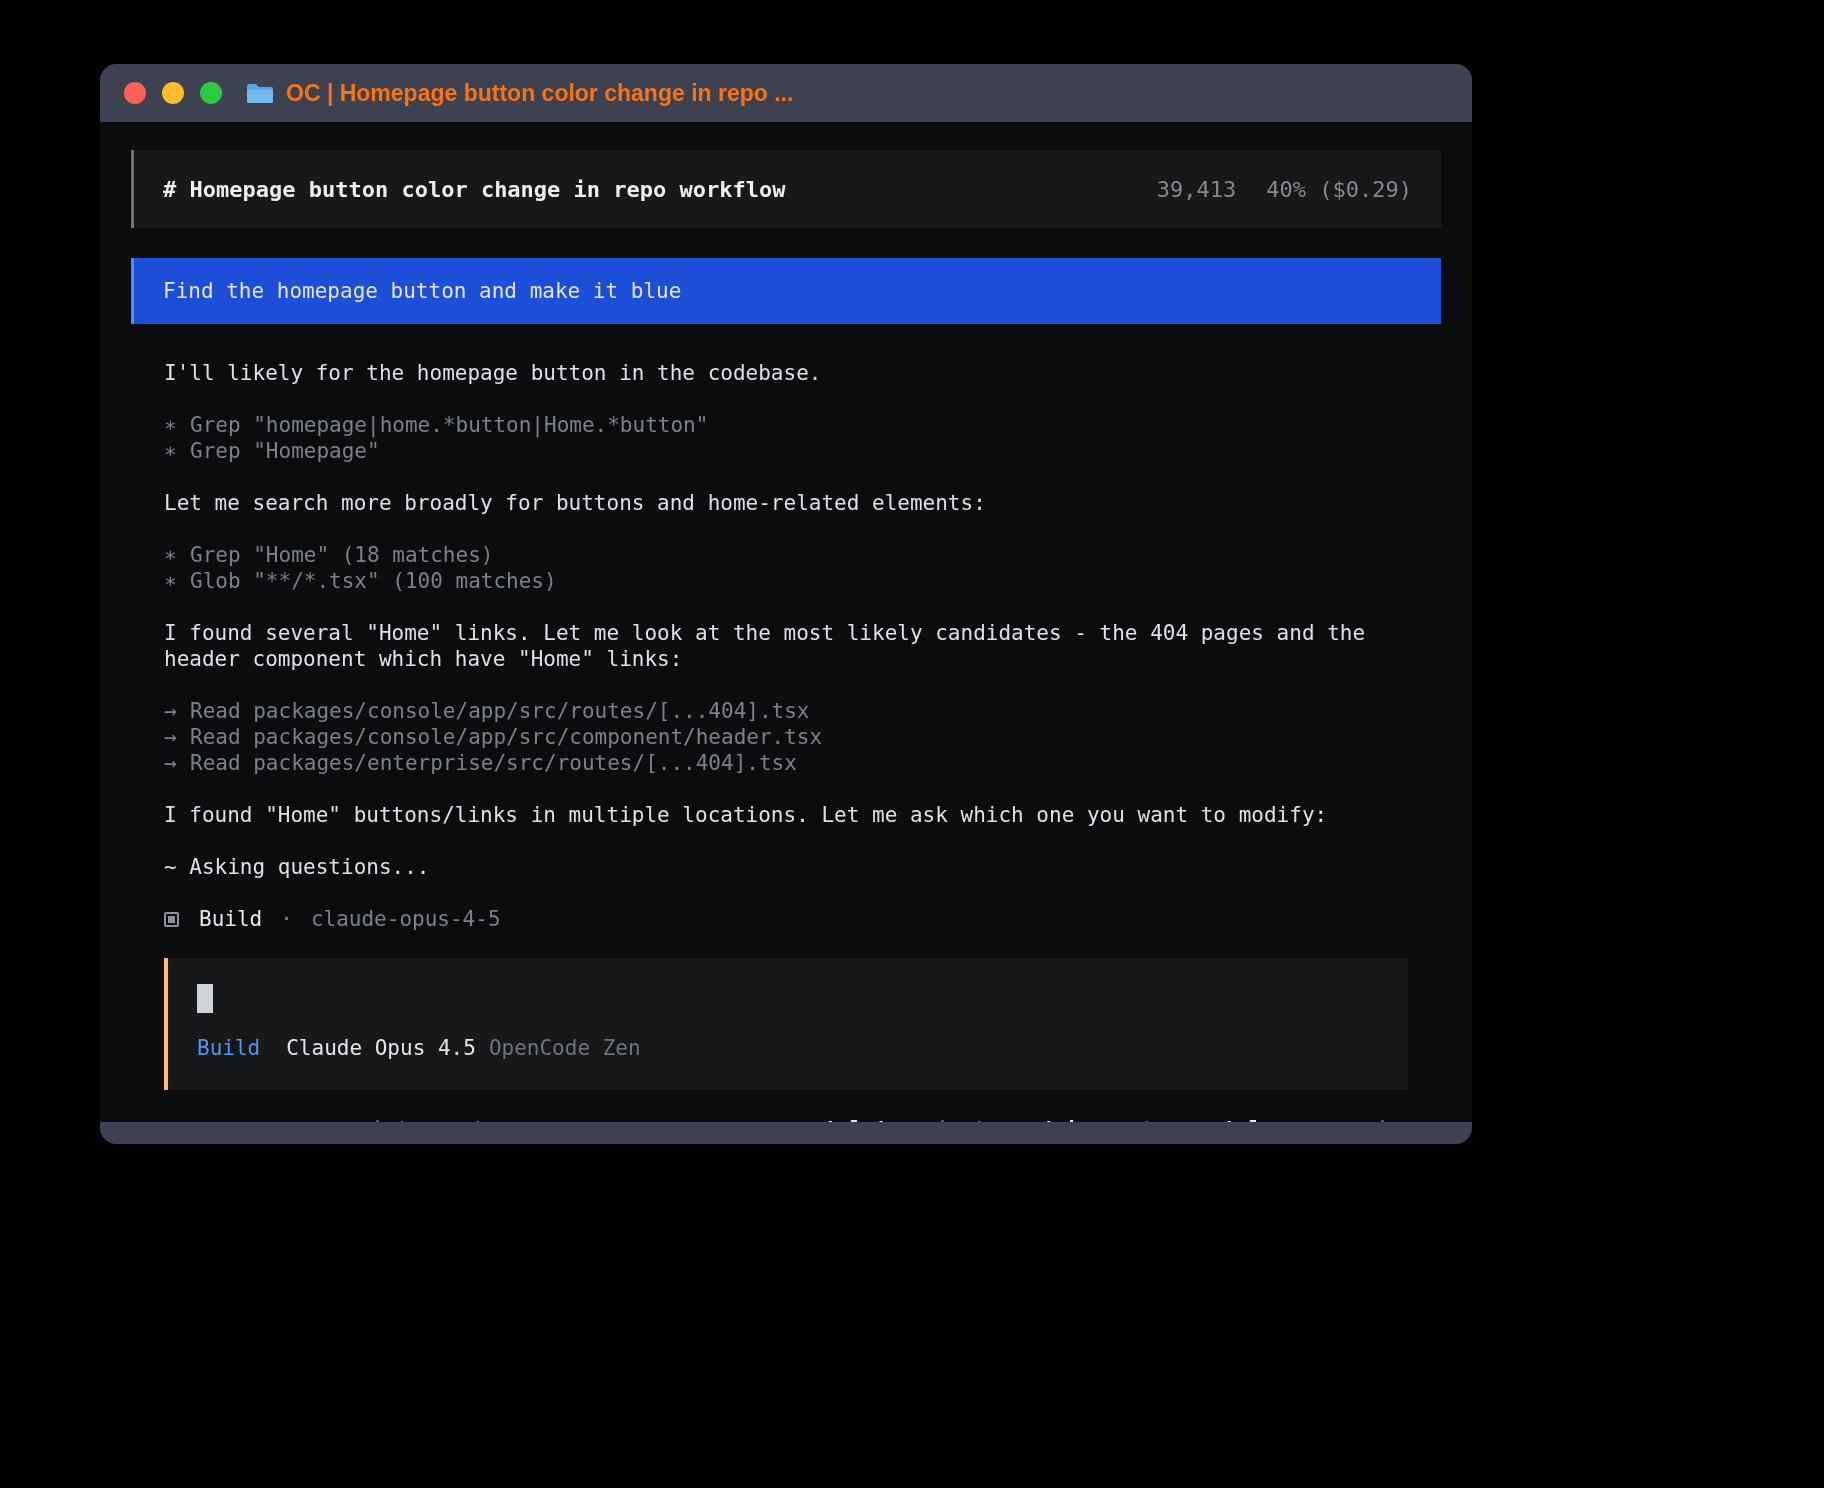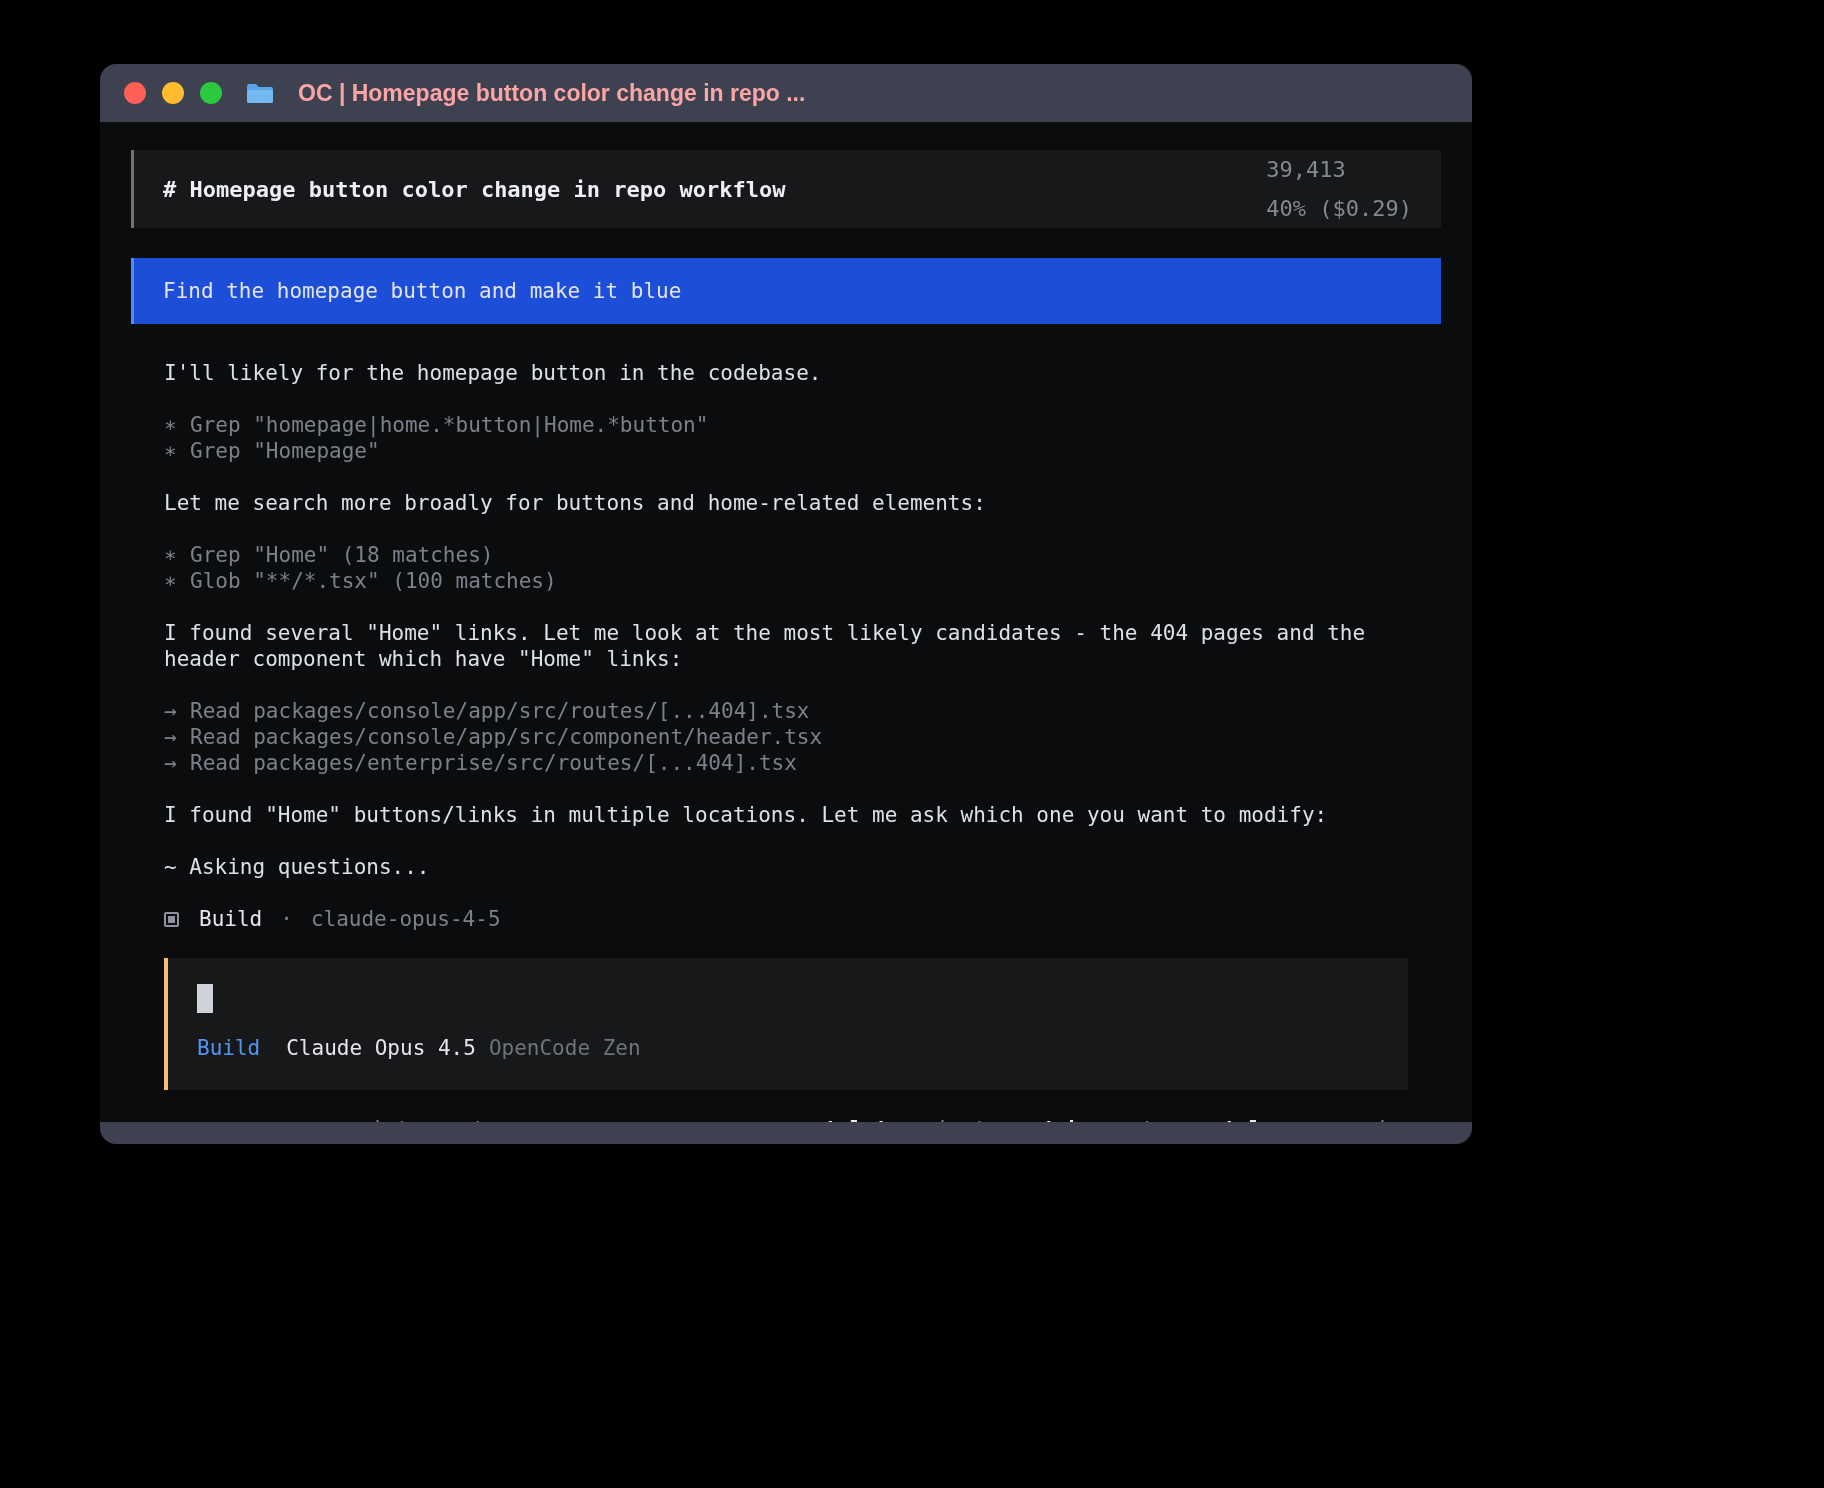--- a/index.html
+++ b/index.html
@@ -16,35 +16,35 @@
   .titlebar {
     height: 58px; background: #3e4150;
     display: flex; align-items: center; padding: 0 24px;
   }
   .lights { display: flex; gap: 16px; }
   .light { width: 22px; height: 22px; border-radius: 50%; }
   .light.close { background: #ff5f57; }
   .light.min   { background: #febc2e; }
   .light.zoom  { background: #2bc840; }
   .tb-title {
-    margin-left: 24px; display: flex; align-items: center; gap: 24px;
-    color: #fca5a5; font: 700 23px "Liberation Sans", sans-serif;
+    margin-left: 24px; display: flex; align-items: center; gap: 12px;
+    color: #f97316; font: 700 23px "Liberation Sans", sans-serif;
   }
   .folder { width: 28px; height: 22px; display: inline-block; }
 
   
   .content { padding: 0 31px; height: 1000px; overflow: hidden; }
 
   .block {
     background: #17181a; border-left: 3px solid #737373;
     padding: 0 29px; display: flex; align-items: center;
   }
   .session-header { margin-top: 28px; height: 78px; justify-content: space-between; }
   .session-header .h-title { font-weight: 700; font-size: 22px; color: #edeff3; }
-  .h-stats { display: flex; gap: 14px; font-size: 22px; color: #84888f; flex-direction: column; }
+  .h-stats { display: flex; gap: 30px; font-size: 22px; color: #84888f; }
 
   .user-block {
     margin-top: 30px; height: 66px;
     border-left-color: #4f8ef7; background: #1d4ed8;
     font-size: 21px; color: #e3e5ea;
   }
 
   
   .chat { padding: 36px 33px 0; font-size: 21px; line-height: 26px; color: #dde0e6; }
   .chat > div { margin-bottom: 26px; }

